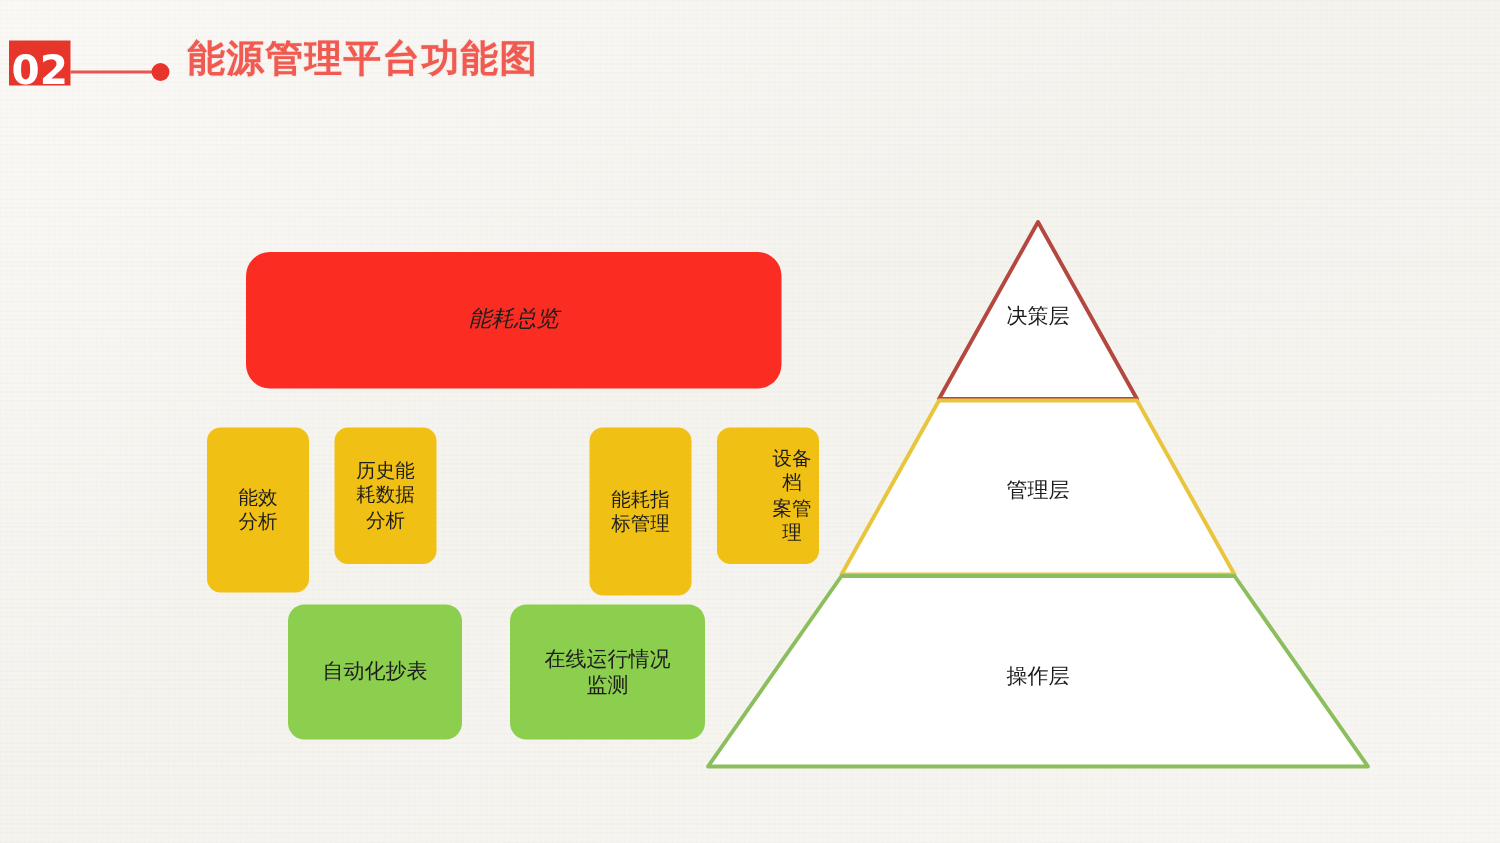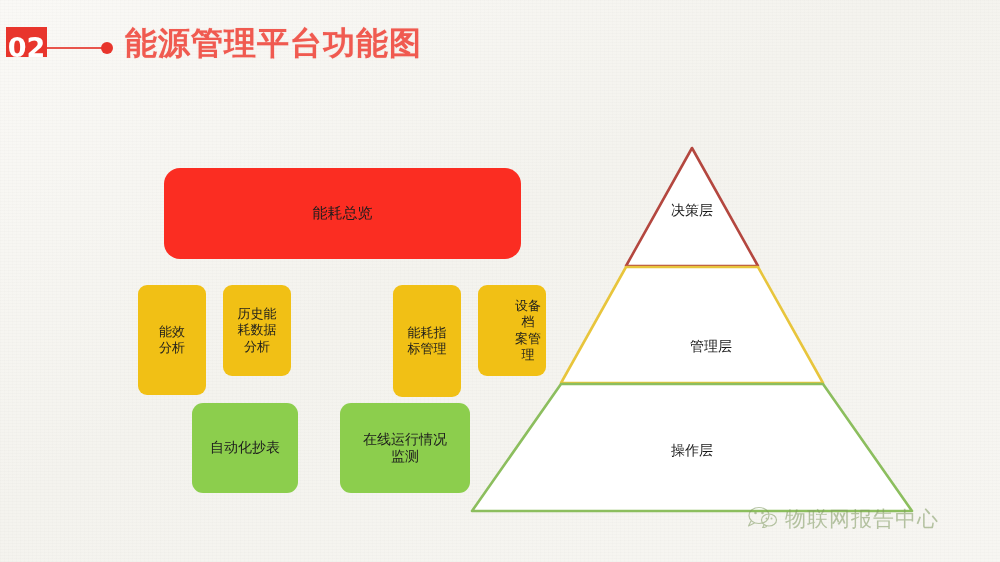--- a/index.html
+++ b/index.html
@@ -54,21 +54,21 @@
     top: 42px;
     width: 12px;
     height: 12px;
     border-radius: 50%;
     background: #e8352c;
   }
   #page-title {
     position: absolute;
     left: 125px;
     top: 22px;
-    font-size: 32px;
+    font-size: 25px;
     font-weight: bold;
     color: #f05a50;
     letter-spacing: 1px;
     white-space: nowrap;
     font-family: "DejaVu Sans", sans-serif;
     text-shadow: 0 0 1px rgba(240,90,80,0.35);
   }
 
   
   .node {
@@ -80,20 +80,21 @@
     color: #1d1d1d;
     line-height: 1.25;
     box-sizing: border-box;
     padding: 2px 4px;
     white-space: pre-line;
   }
   .node.red {
     background: #fb2d22;
     border-radius: 16px;
     font-size: 15px;
+    font-style: italic;
   }
   .node.yellow {
     background: #f1c015;
     border-radius: 9px;
     font-size: 13px;
   }
   .node.green {
     background: #8cce4d;
     border-radius: 11px;
     font-size: 14px;
@@ -149,47 +150,32 @@
   <div class="node yellow" style="left:138px; top:285px; width:68px; height:110px;">能效
 分析</div>
   <div class="node yellow" style="left:223px; top:285px; width:68px; height:91px;">历史能
 耗数据
 分析</div>
   <div class="node yellow" style="left:393px; top:285px; width:68px; height:112px;">能耗指
 标管理</div>
   <div class="node yellow" style="left:478px; top:285px; width:68px; height:91px;padding-left:36px;">设备档
 案管理</div>
 
-  <div class="node green" style="left:192px; top:403px; width:106px; height:90px;">自动化抄表</div>
+  <div class="node green" style="left:192px; top:403px; width:116px; height:90px;">自动化抄表</div>
   <div class="node green" style="left:340px; top:403px; width:130px; height:90px;">在线运行情况
 监测</div>
 
   <div id="pyramid">
     <svg width="480" height="400" viewBox="0 0 480 400">
 
       <polygon points="237,18 303,136 171,136" fill="#ffffff" stroke="#b4473f" stroke-width="2.6" stroke-linejoin="round"></polygon>
 
       <polygon points="171,137 303,137 368,253 106,253" fill="#ffffff" stroke="#e8c53c" stroke-width="2.6" stroke-linejoin="round"></polygon>
 
       <polygon points="106,254 368,254 457,381 17,381" fill="#ffffff" stroke="#8cbe5e" stroke-width="2.6" stroke-linejoin="round"></polygon>
     </svg>
     <div class="pyr-label" style="left:237px; top:72px;">决策层</div>
-    <div class="pyr-label" style="left:237px; top:208px;margin-left:19px;">管理层</div>
+    <div class="pyr-label" style="left:237px; top:188px;">管理层</div>
     <div class="pyr-label" style="left:237px; top:312px;">操作层</div>
   </div>
 
-  <div id="watermark">
-    <span>
-      <svg width="30" height="22" viewBox="0 0 30 22">
-        <ellipse cx="11" cy="9.5" rx="10" ry="8" fill="none" stroke="#7f9960" stroke-width="1.2"></ellipse>
-        <path d="M3 15 L0.5 20 L6.5 17" fill="none" stroke="#7f9960" stroke-width="1.2" stroke-linejoin="round"></path>
-        <circle cx="7.5" cy="7" r="1.3" fill="#7f9960"></circle>
-        <circle cx="14.5" cy="7" r="1.3" fill="#7f9960"></circle>
-        <ellipse cx="21" cy="14" rx="7.5" ry="6" fill="none" stroke="#7f9960" stroke-width="1.2"></ellipse>
-        <path d="M16 19 L14.5 22 L19 20.5" fill="none" stroke="#7f9960" stroke-width="1.2" stroke-linejoin="round"></path>
-        <circle cx="18.5" cy="12.5" r="1" fill="#7f9960"></circle>
-        <circle cx="23.5" cy="12.5" r="1" fill="#7f9960"></circle>
-      </svg>
-    </span>
-    <span class="wm-text">物联网报告中心</span>
-  </div>
 
 </div>
 
 </body></html>

